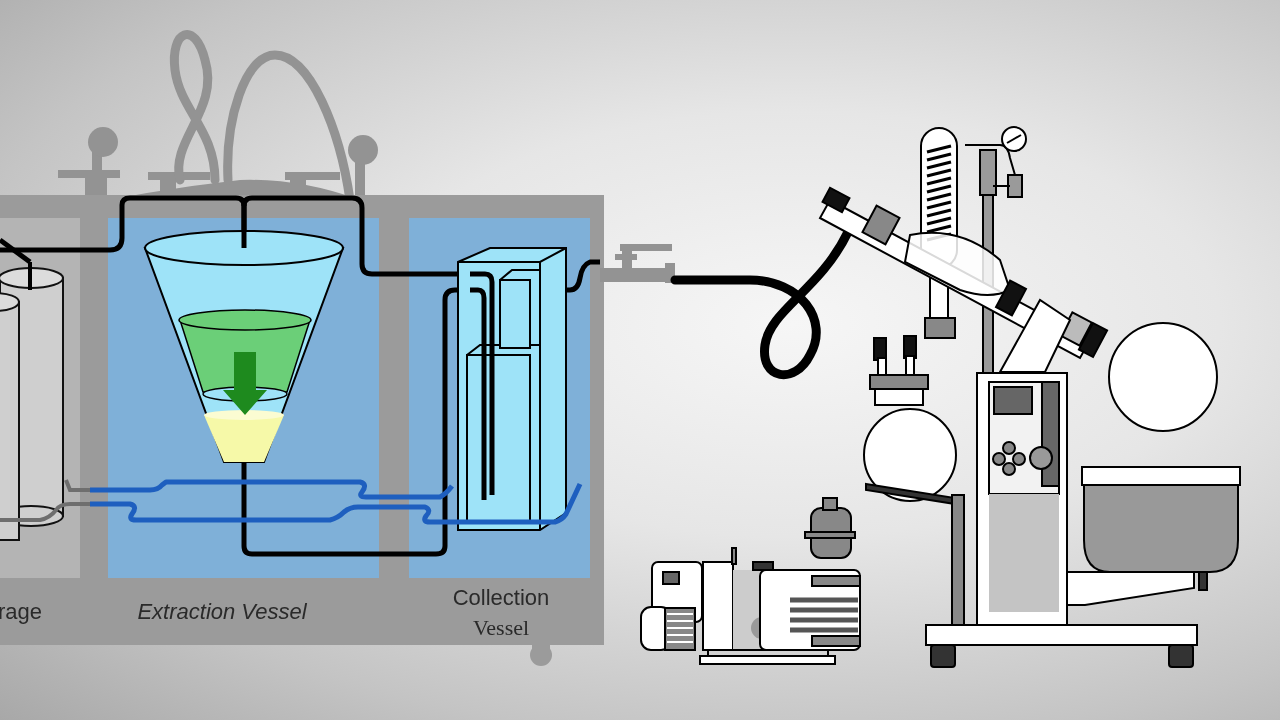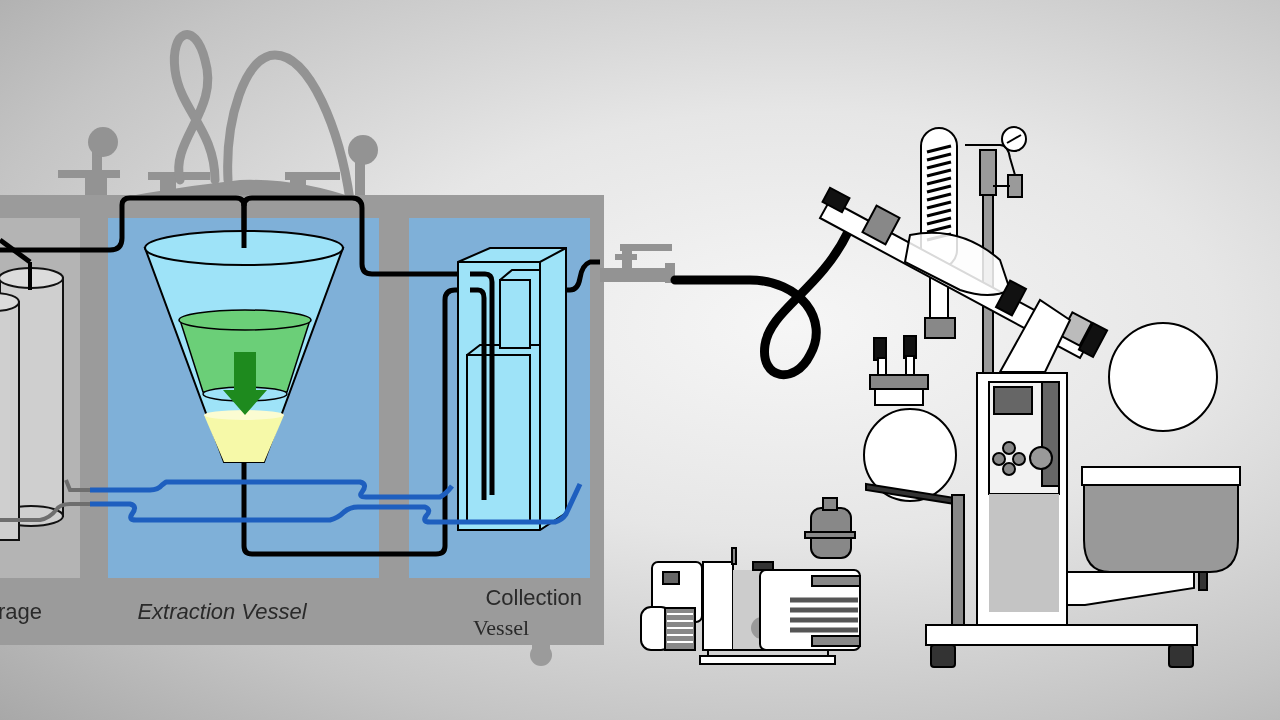--- a/index.html
+++ b/index.html
@@ -209,14 +209,14 @@
     <rect x="805" y="532" width="50" height="6" fill="#888"></rect>
     <rect x="753" y="562" width="20" height="8" fill="#333"></rect>
     <rect x="732" y="548" width="4" height="16" fill="#888"></rect>
     <rect x="708" y="650" width="120" height="6" fill="none"></rect>
     <rect x="700" y="656" width="135" height="8" fill="#fff"></rect>
   </g>
 </svg>
 
 <div class="label" style="left:-10px; top:597px; width:60px;">rage</div>
 <div class="label" style="left:92px; top:597px; width:260px;font-style:italic;">Extraction Vessel</div>
-<div class="label" style="left:420px; top:583px; width:162px;text-align:right;">Collection</div>
+<div class="label" style="left:420px; top:583px; width:162px;">Collection</div>
 <div class="label" style="left:420px; top:613px; width:162px;font-family:Liberation Serif, serif;">Vessel</div>
 
 </body></html>

